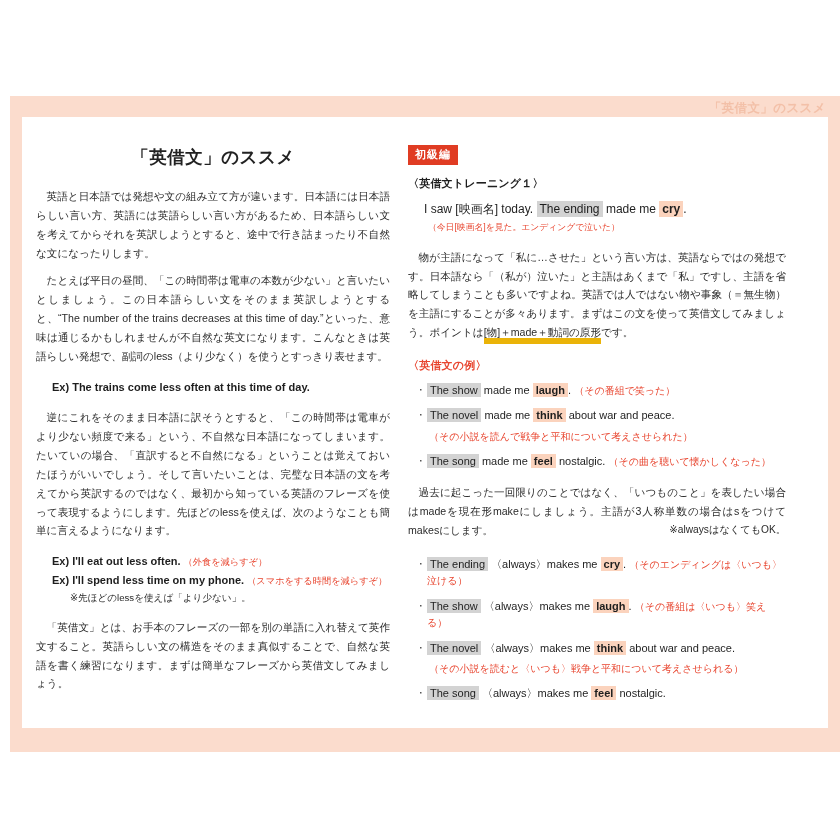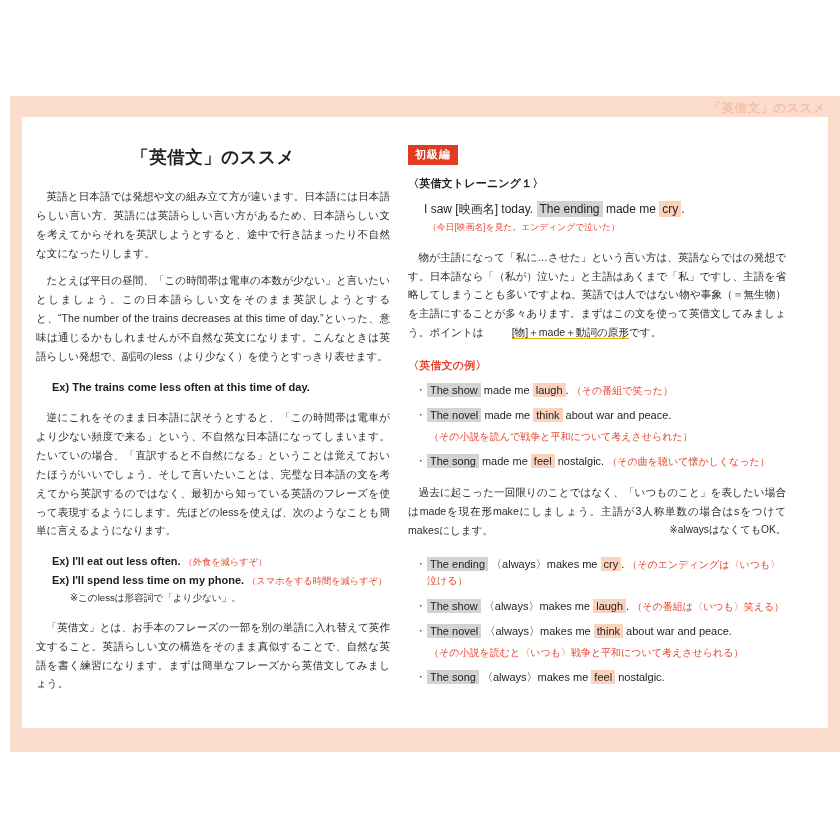--- a/index.html
+++ b/index.html
@@ -140,23 +140,23 @@
     margin-top: 1px;
   }
   .hl-gray {
     background: #d3d3d3;
     padding: 1px 3px;
     font-weight: normal;
   }
   .hl-peach {
     background: #fbd3bd;
     padding: 1px 3px;
-    font-weight: normal;
-  }
-  .uline { border-bottom: 1px solid #eab308; margin-left: 28px; }
+    font-weight: bold;
+  }
+  .uline { border-bottom: 6px solid #eab308; }
 
   ul.ex-list {
     list-style: none;
     margin: 0;
     padding: 0;
   }
   ul.ex-list li {
     font-size: 11px;
     line-height: 1.5;
     margin: 0 0 9px 10px;
@@ -211,21 +211,21 @@
 
       <div class="ex-block">
         <div class="ex-line">
           <span>Ex) I'll eat out less often.</span>
           <span class="note-red">（外食を減らすぞ）</span>
         </div>
         <div class="ex-line">
           <span>Ex) I'll spend less time on my phone.</span>
           <span class="note-red">（スマホをする時間を減らすぞ）</span>
         </div>
-        <div class="ex-sub">※このlessは形容詞で「より少ない」。</div>
+        <div class="ex-sub">※先ほどのlessを使えば「より少ない」。</div>
       </div>
 
       <p class="body">「英借文」とは、お手本のフレーズの一部を別の単語に入れ替えて英作文すること。英語らしい文の構造をそのまま真似することで、自然な英語を書く練習になります。まずは簡単なフレーズから英借文してみましょう。</p>
     </div>
 
     <div class="col-right">
       <div class="badge">初級編</div>
 
       <div class="sub-head">〈英借文トレーニング１〉</div>
 

